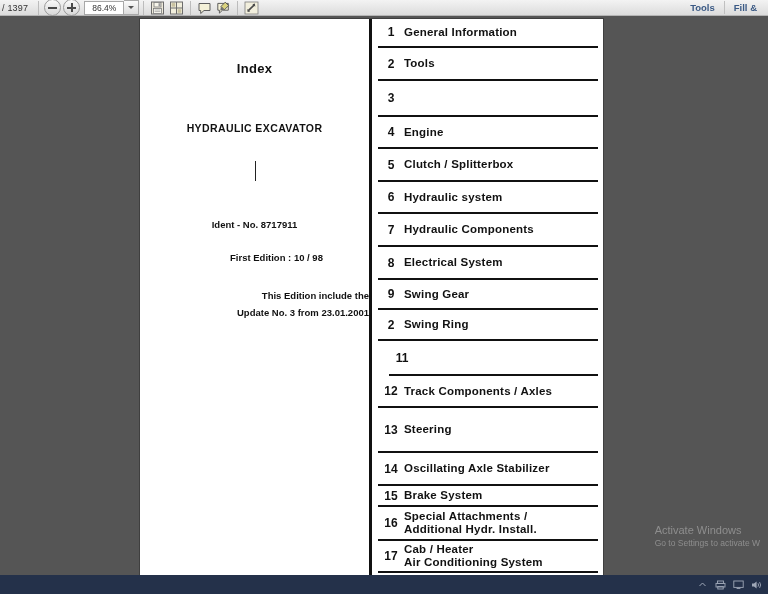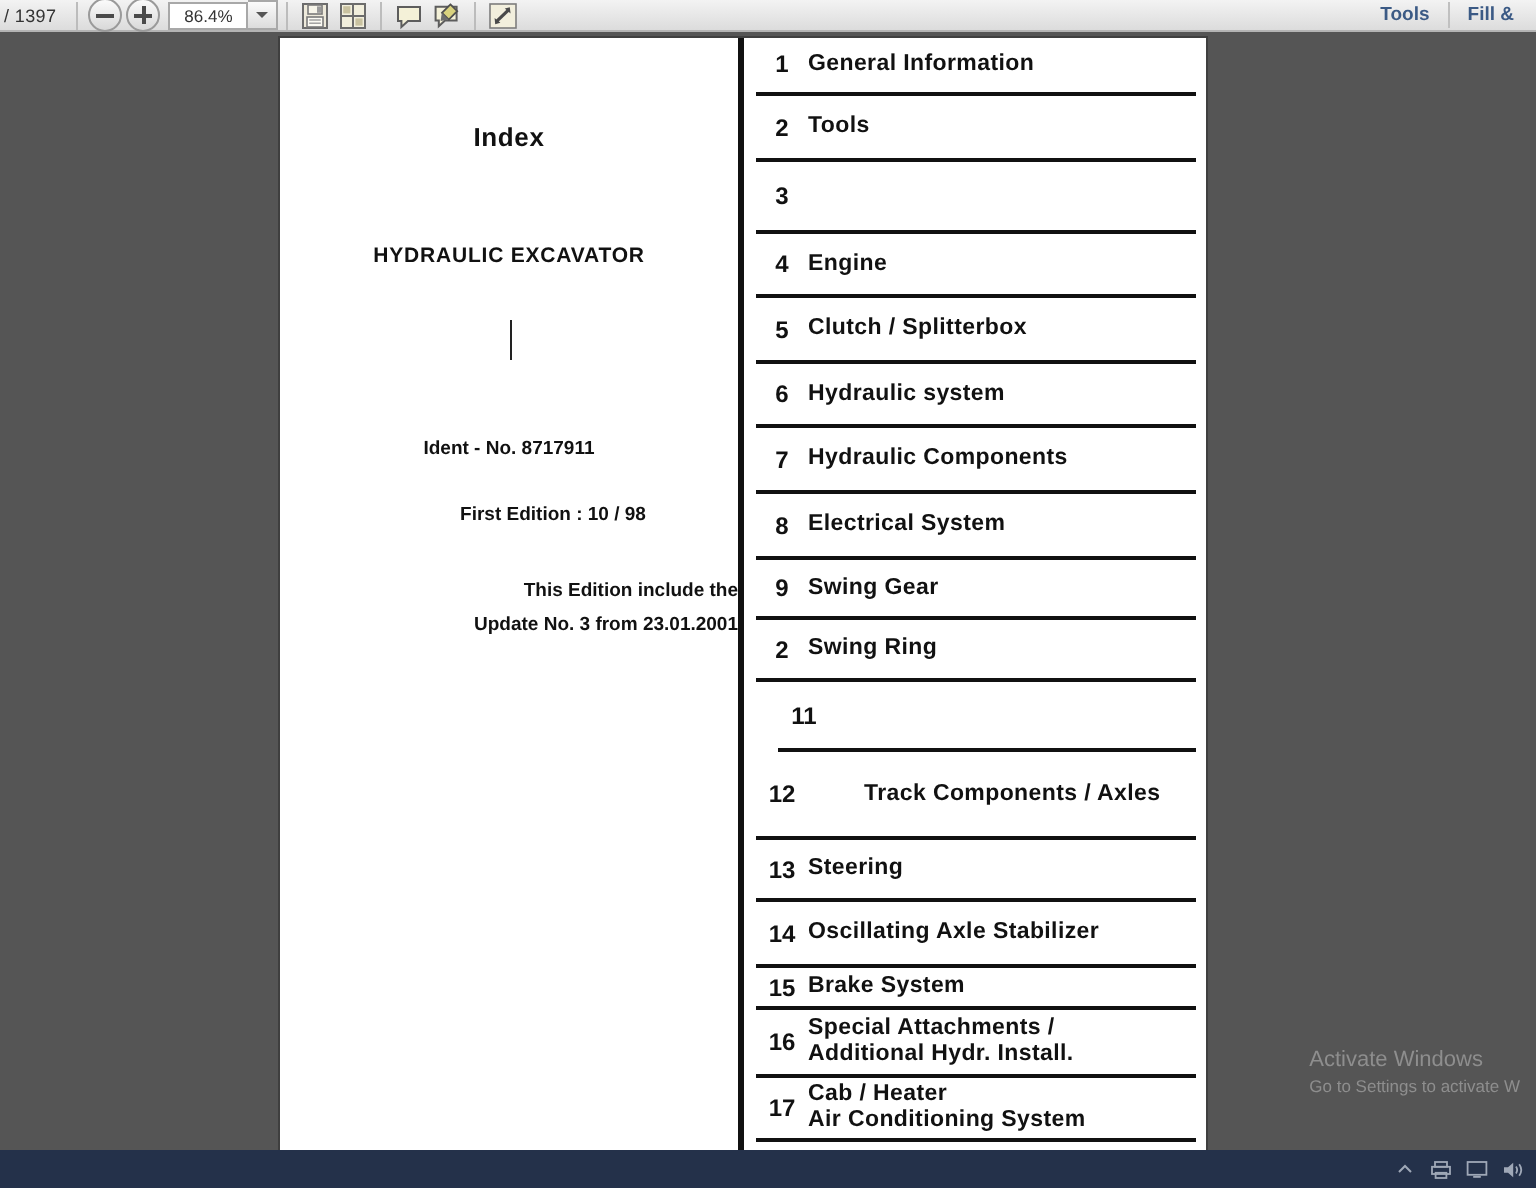--- a/index.html
+++ b/index.html
@@ -415,25 +415,25 @@
             <div class="idx-num">9</div>
             <div class="idx-label">Swing  Gear</div>
           </div>
           <div class="idx-row" style="height: 31px;">
             <div class="idx-num">2</div>
             <div class="idx-label">Swing  Ring</div>
           </div>
           <div class="idx-row" style="height: 35px; margin-left: 11px;">
             <div class="idx-num">11</div>
           </div>
-          <div class="idx-row" style="height: 44px; gap: 28px;">
+          <div class="idx-row" style="height: 32px;">
             <div class="idx-num">12</div>
             <div class="idx-label">Track  Components / Axles</div>
           </div>
-          <div class="idx-row" style="height: 31px;">
+          <div class="idx-row" style="height: 45px;">
             <div class="idx-num">13</div>
             <div class="idx-label">Steering</div>
           </div>
           <div class="idx-row" style="height: 33px;">
             <div class="idx-num">14</div>
             <div class="idx-label">Oscillating  Axle  Stabilizer</div>
           </div>
           <div class="idx-row" style="height: 21px;">
             <div class="idx-num">15</div>
             <div class="idx-label">Brake  System</div>

